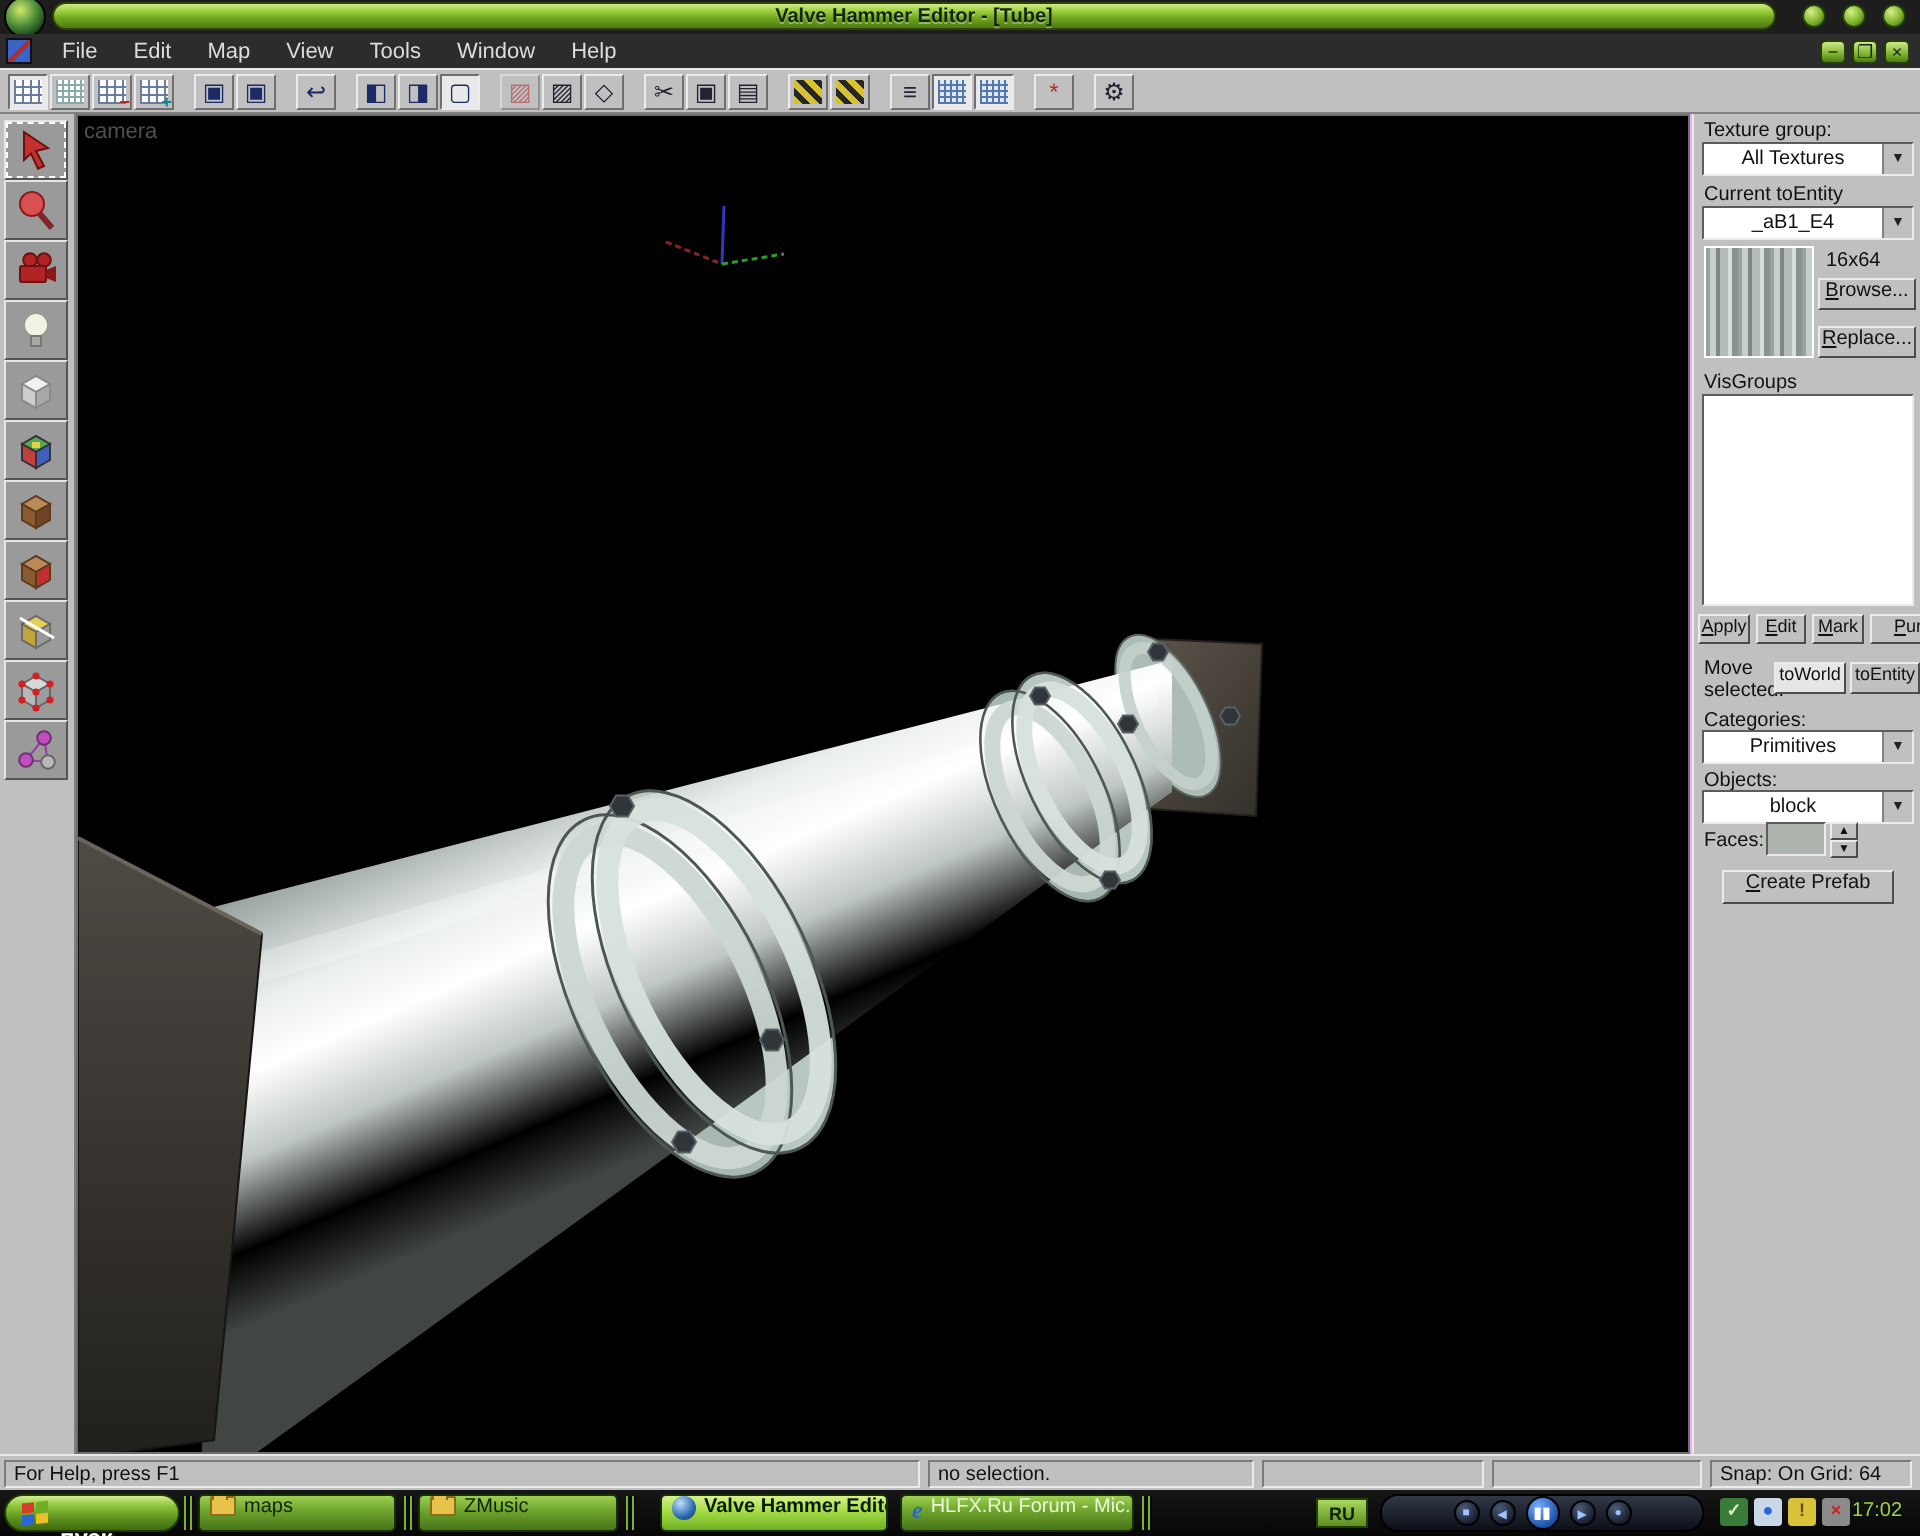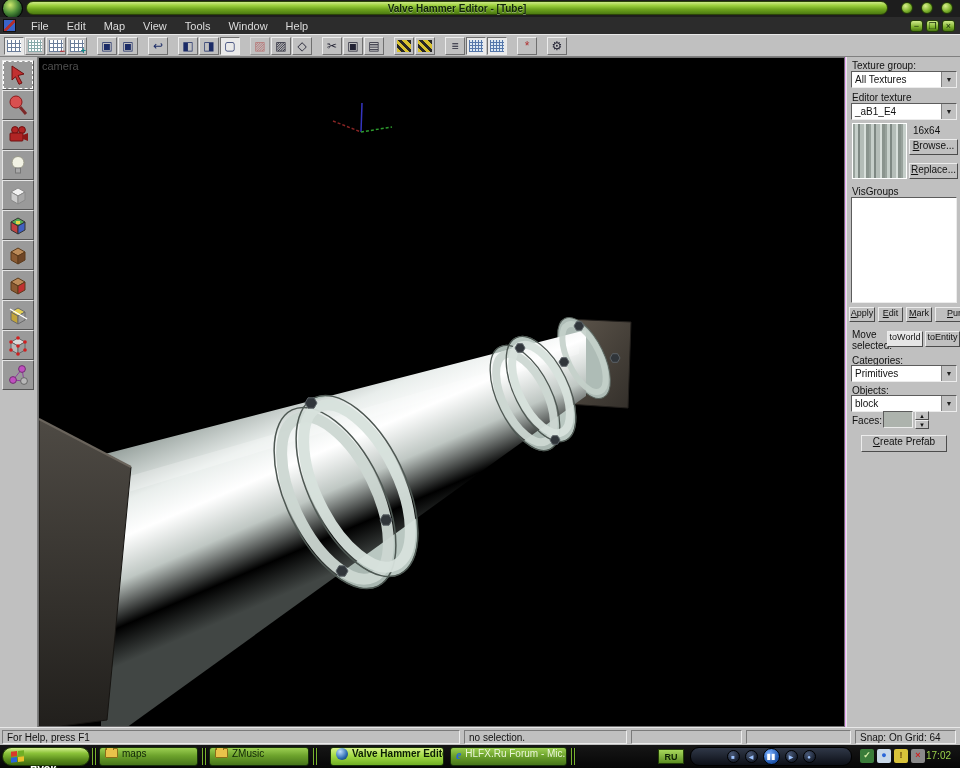--- a/index.html
+++ b/index.html
@@ -78,21 +78,21 @@
     background:#000; border:1px solid #6f6f6f; }
   #vp-label { position:absolute; left:3px; top:2px; color:#4f4f4f; font-size:11px; }
 
   
   #rpanel { position:absolute; left:846px; top:0; width:114px; height:670px;
     background:#c0c0c0; border-left:1px solid #e8e8e8; padding:0; color:#111;
     font-size:10px; }
   .rp-label { position:absolute; left:5px; }
   .combo { position:absolute; left:4px; width:106px; height:17px; background:#fff;
     border:1px solid; border-color:#5c5c5c #ececec #ececec #5c5c5c; display:flex; }
-  .combo-val { flex:1; padding:2px 3px; white-space:nowrap; overflow:hidden; }
+  .combo-val { flex:1; padding:2px 3px; white-space:nowrap; overflow:hidden;text-align:center; }
   .combo-arrow { width:15px; background:#c0c0c0; border-left:1px solid #808080;
     font-size:7px; text-align:center; line-height:15px; color:#222; }
   .btn95 { position:absolute; background:#c0c0c0; border:1px solid;
     border-color:#ececec #4c4c4c #4c4c4c #ececec; font-size:10px;
     display:flex; justify-content:center; }
   .btn95 span { display:inline-block; }
   .u1 span::first-letter { text-decoration:underline; }
   #tex-preview { position:absolute; left:5px; top:66px; width:55px; height:56px;
     border:1px solid #fff; background:
     repeating-linear-gradient(90deg,#98a29c 0 2px,#c6cfca 2px 5px,#7e8883 5px 7px,
@@ -443,21 +443,21 @@
     </svg>
     <div id="vp-label">camera</div>
   </div>
 
   <div id="rpanel">
     <div class="rp-label" style="top:3px">Texture group:</div>
     <div class="combo" style="top:14px">
       <div class="combo-val">All Textures</div>
       <div class="combo-arrow">▼</div>
     </div>
-    <div class="rp-label" style="top:35px">Editor texture</div>
+    <div class="rp-label" style="top:35px">Current toEntity</div>
     <div class="combo" style="top:46px">
       <div class="combo-val">_aB1_E4</div>
       <div class="combo-arrow">▼</div>
     </div>
     <div id="tex-preview"></div>
     <div class="rp-label" style="left:66px; top:68px">16x64</div>
     <div class="btn95 u1" style="left:62px; top:82px; width:49px; height:16px">
         <span>Browse...</span>
       </div>
     <div class="btn95 u1" style="left:62px; top:106px; width:49px; height:16px">

